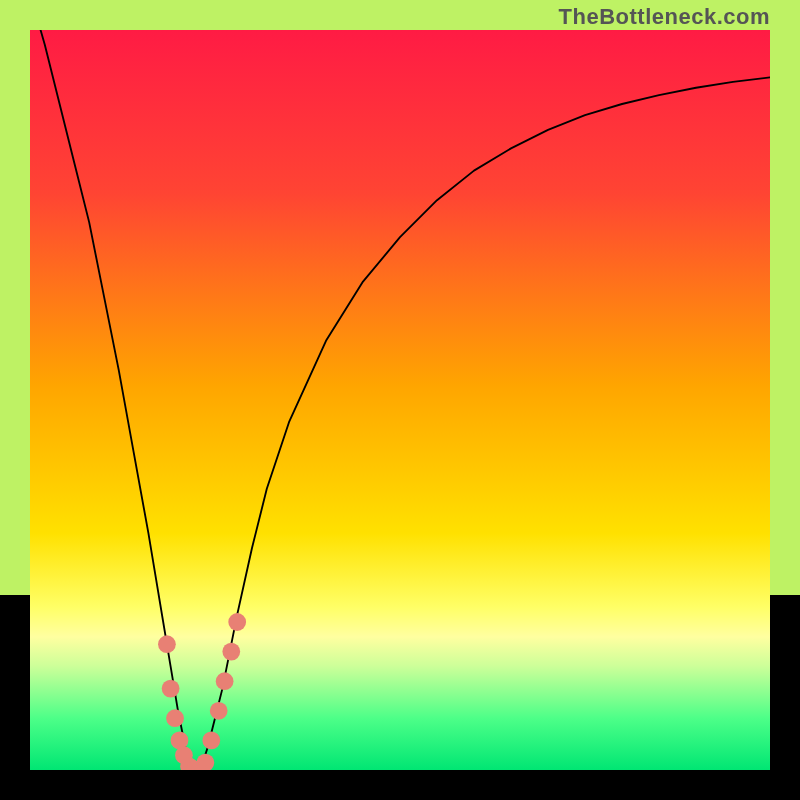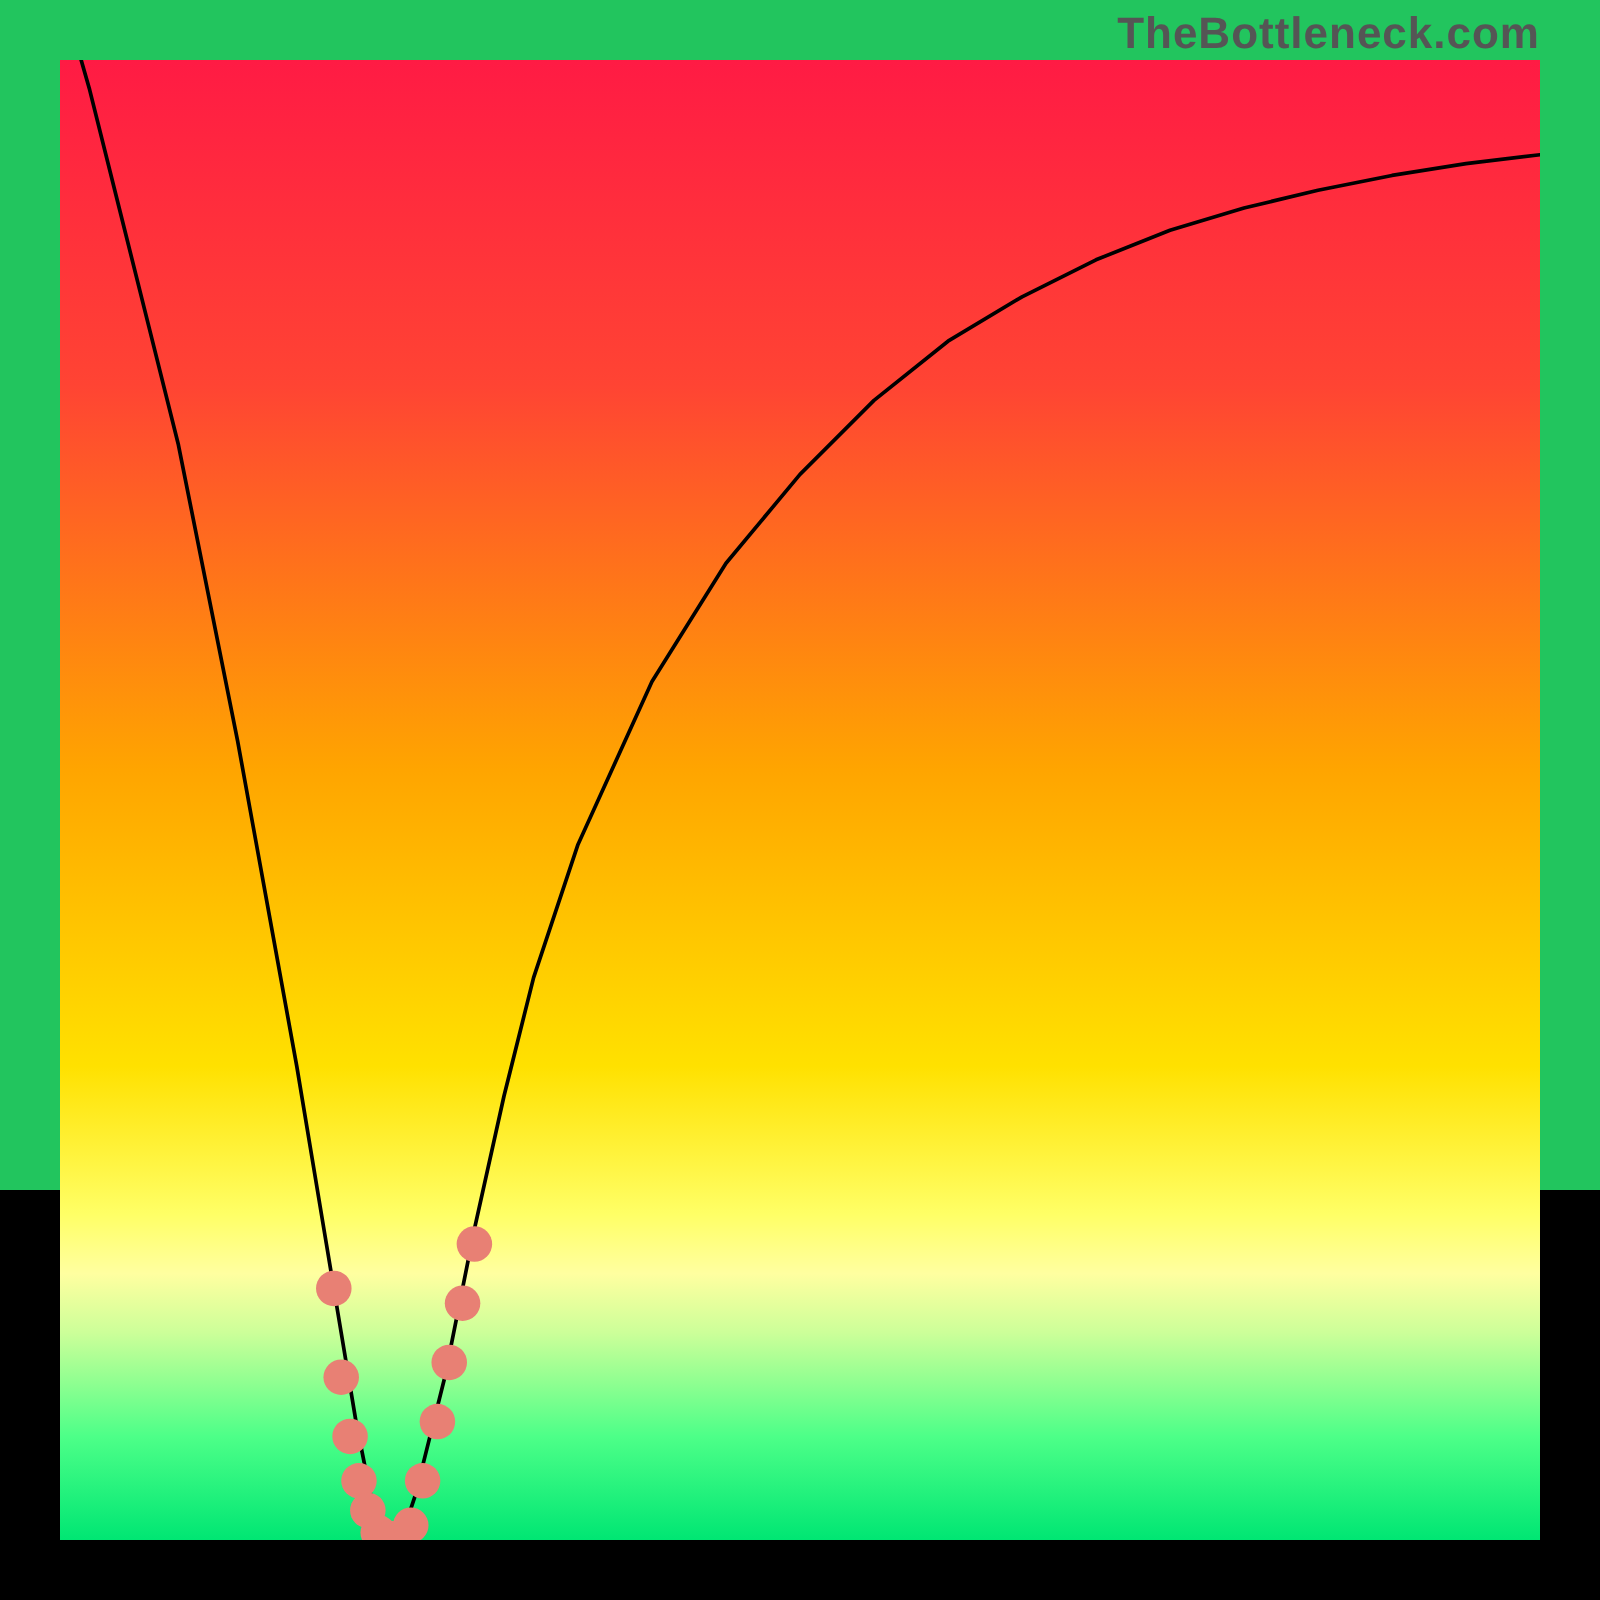--- a/index.html
+++ b/index.html
@@ -10,21 +10,21 @@
     overflow: hidden;
     background: #000;
     font-family: Arial, Helvetica, sans-serif;
   }
   .frame {
     position: absolute;
     top: 0;
     left: 0;
     width: 800px;
     height: 595px;
-    background: #22c55e;
+    background: #bef264;
   }
   .plot {
     position: absolute;
     top: 30px;
     left: 30px;
     width: 740px;
     height: 740px;
     overflow: hidden;
   }
   .credit {

